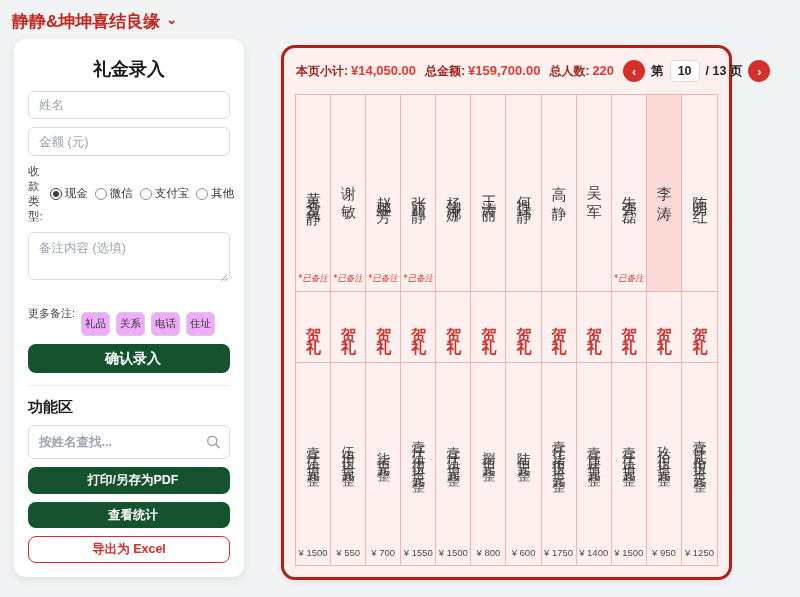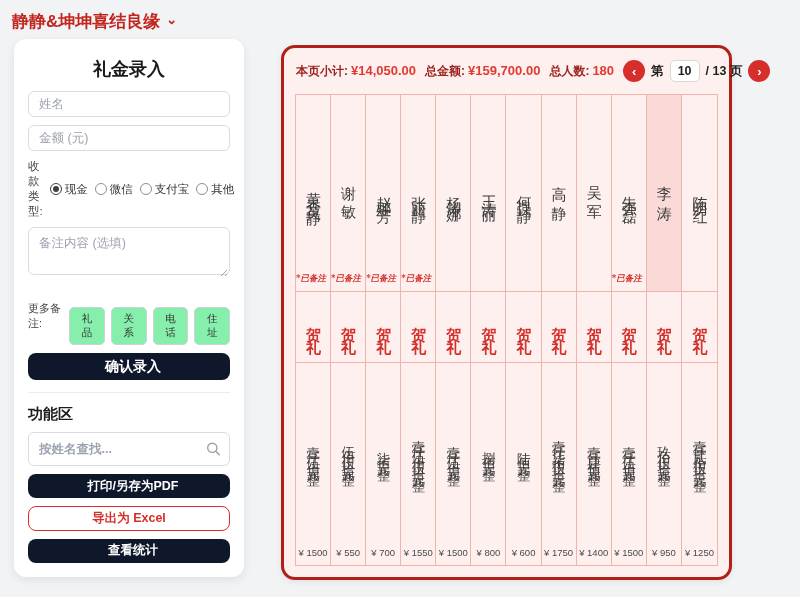--- a/index.html
+++ b/index.html
@@ -43,25 +43,25 @@
     font-family:"Liberation Sans", sans-serif;
   }
   .ta-wrap { position:relative; }
   .resize-grip {
     position:absolute; right:3px; bottom:3px; width:9px; height:9px; pointer-events:none;
     background:repeating-linear-gradient(135deg, transparent 0 2px, #9aa0a6 2px 3px);
     clip-path:polygon(100% 0, 100% 100%, 0 100%);
   }
   .tags-row { display:flex; align-items:center; gap:6px; font-size:11px; color:#444; }
   .tag-pill {
-    border:1px solid #cfd3d8; background:#86efac; border-radius:5px;
-    padding:4px 9px; font-size:10.5px; color:#333; cursor:pointer;margin-top:20px;
+    border:1px solid #cfd3d8; background:#f0abfc; border-radius:5px;
+    padding:4px 3px; font-size:10.5px; color:#333; cursor:pointer;margin-top:20px;
   }
   .btn { border:none; border-radius:8px; cursor:pointer; font-family:"Liberation Sans",sans-serif; }
-  .btn-primary { background:#0f172a; color:#fff; font-weight:bold;padding-left:8px; }
+  .btn-primary { background:#14532d; color:#fff; font-weight:bold;padding-left:8px; }
   .btn-confirm { height:36px; font-size:14px; }
   .btn-action { height:32px; font-size:12.5px; }
   .btn-outline { background:#fff; border:1px solid #d62f2b; color:#d62f2b; font-weight:bold; }
   .divider { border:none; border-top:1px solid #ecedef; margin:4px 0; }
   .sec-title { font-size:15px; font-weight:bold; color:#1b1b1b; }
   .search-wrap { position:relative; }
   .search-wrap .tf { padding-right:30px; height:34px;font-weight:bold; }
   .search-icon { position:absolute; right:9px; top:50%; transform:translateY(-50%); }
   .voice-row {
     background:#f3f4f6; border-radius:8px; height:34px;
@@ -111,22 +111,22 @@
   }
   .cell-amount { flex:1; position:relative; display:flex; align-items:center; justify-content:center; padding-bottom:24px; }
   .vtext {
     writing-mode:vertical-rl; text-orientation:upright;
     font-family:"DejaVu Serif", serif; line-height:1;
   }
   .name-text { font-size:15px; color:#3a3a3a; }
   .gift-text { font-size:15px; color:#d4302c; font-weight:bold; letter-spacing:.8em; }
   .amount-cn { font-size:13.5px; color:#3a3a3a; letter-spacing:.42em; }
   .noted-badge {
-    position:absolute; bottom:6px; left:0; width:100%; text-align:left;
-    font-size:8.5px; color:#d4302c; font-weight:bold; font-style:italic;
+    position:absolute; bottom:6px; left:0; width:100%; text-align:center;
+    font-size:8.5px; color:#d4302c; font-weight:normal; font-style:italic;
     font-family:"DejaVu Serif", serif;
   }
   .amount-value {
     position:absolute; bottom:7px; left:0; width:100%; text-align:center;
     font-size:9.5px; color:#4a4a4a;
   }
 </style>
 </head>
 <body>
 
@@ -182,38 +182,38 @@
 
   <div class="search-wrap">
     <input class="tf" type="text" placeholder="按姓名查找..." style="">
     <svg class="search-icon" width="15" height="15" viewBox="0 0 15 15">
       <circle cx="6.3" cy="6.3" r="4.6" fill="none" stroke="#9aa0a6" stroke-width="1.4"></circle>
       <line x1="9.8" y1="9.8" x2="13.3" y2="13.3" stroke="#9aa0a6" stroke-width="1.4" stroke-linecap="round"></line>
     </svg>
   </div>
 
   <button class="btn btn-primary btn-action">打印/另存为PDF</button>
+  <button class="btn btn-primary btn-action">查看统计</button>
   <button class="btn btn-outline btn-action">导出为 Excel</button>
-  <button class="btn btn-primary btn-action">查看统计</button>
 
 </div>
 
 <div class="main-panel">
   <div class="panel-header">
     <span class="stat">
       <span class="stat-label">本页小计:</span>
       <span class="stat-value">¥14,050.00</span>
     </span>
     <span class="stat">
       <span class="stat-label">总金额:</span>
       <span class="stat-value">¥159,700.00</span>
     </span>
     <span class="stat">
       <span class="stat-label">总人数:</span>
-      <span class="stat-value">180</span>
+      <span class="stat-value">220</span>
     </span>
     <span class="pagination">
       <button class="pg-btn">‹</button>
       <span>第</span>
       <input class="pg-input" value="10" style="">
       <span>/ 13 页</span>
       <button class="pg-btn">›</button>
     </span>
   </div>
 

